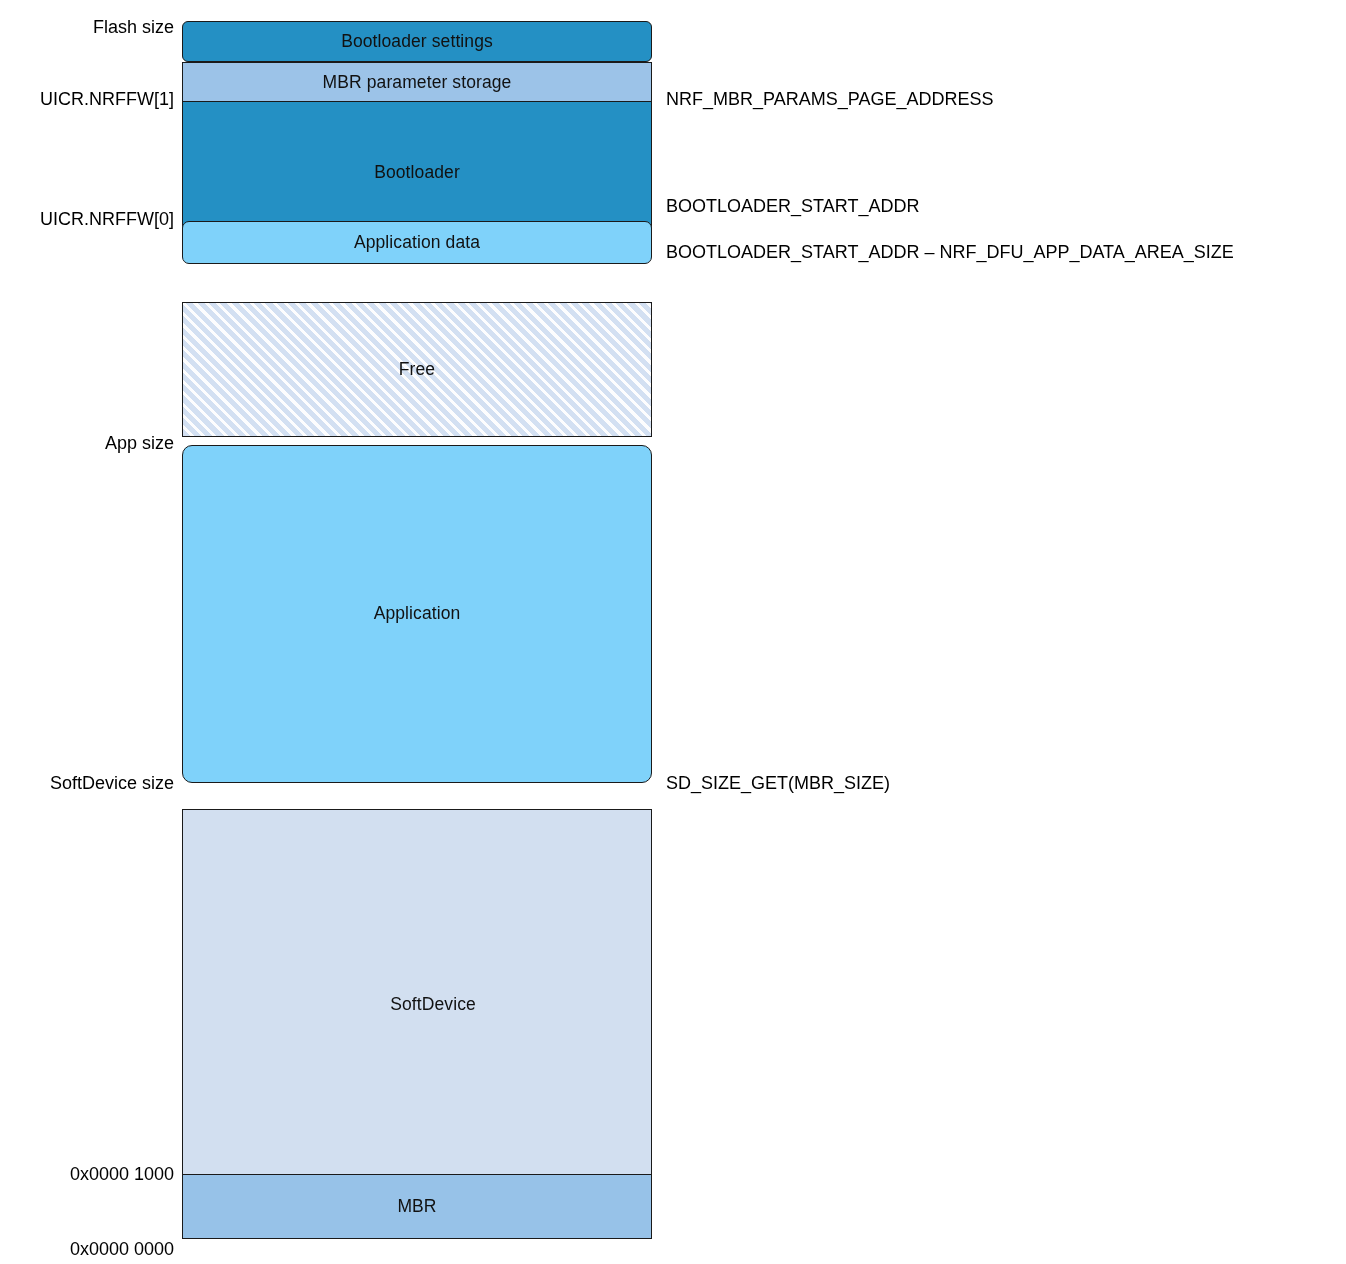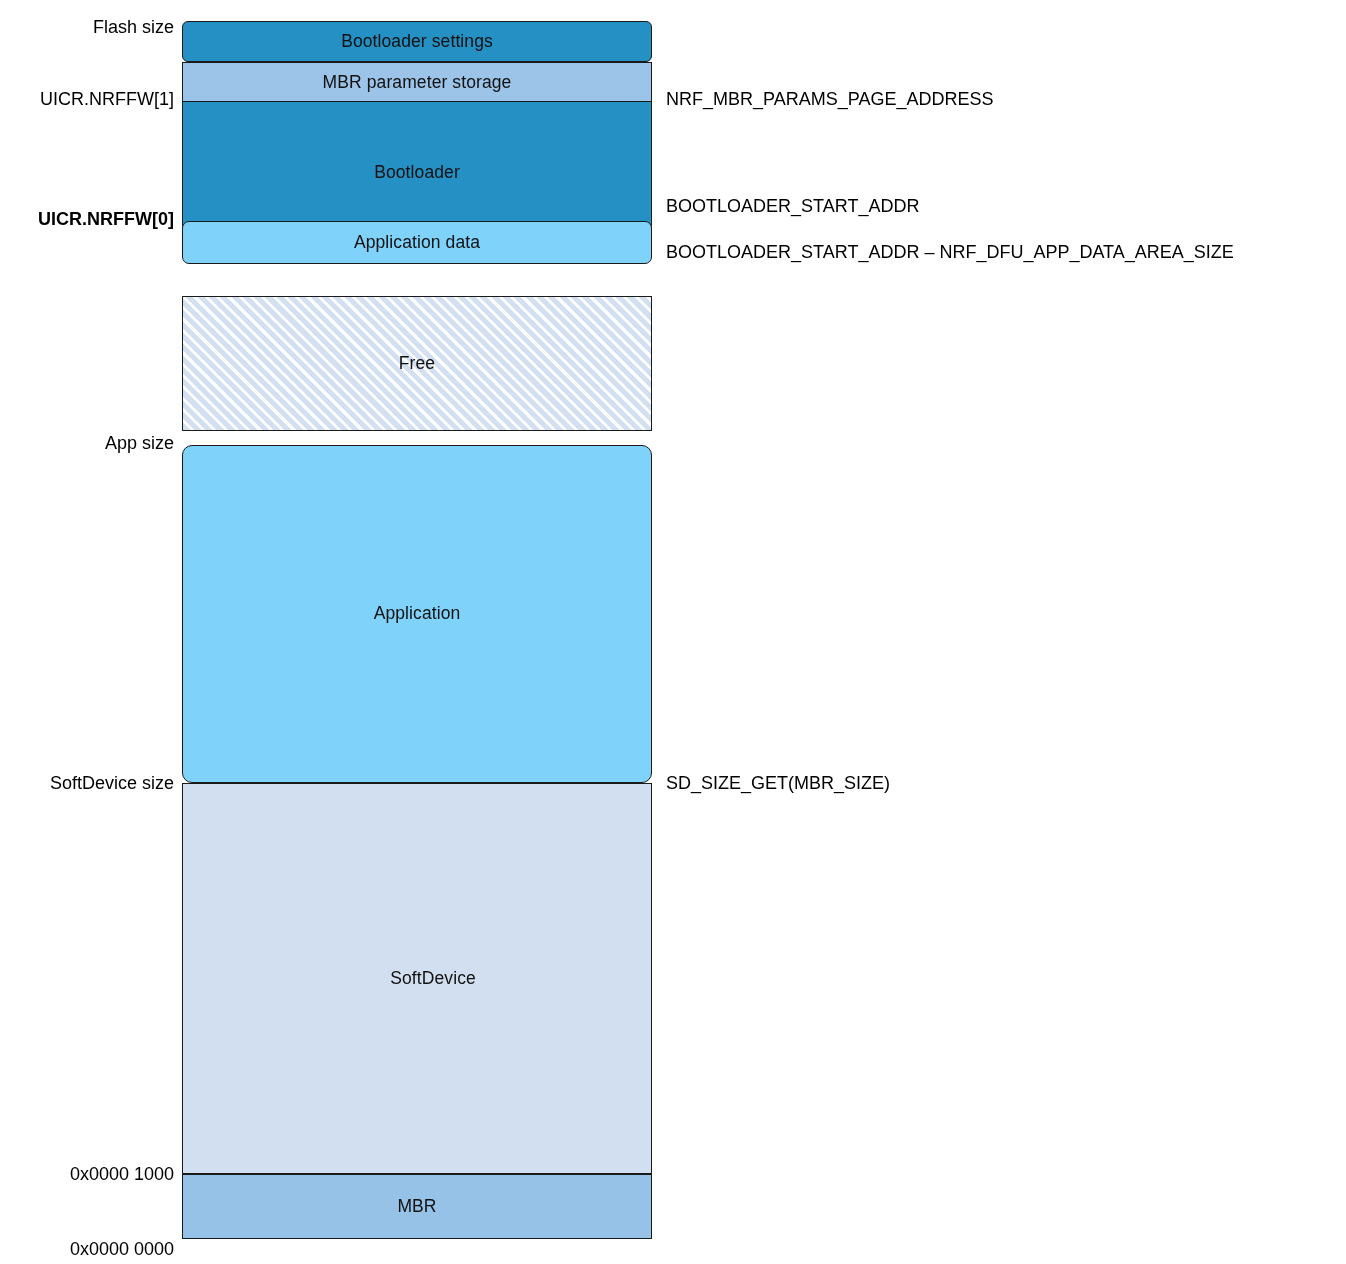--- a/index.html
+++ b/index.html
@@ -101,47 +101,47 @@
     </div>
 
     <div class="block" style="top: 80px; height: 144px; background-color: rgb(36, 144, 196); border-color: rgb(26, 26, 26);">
       <span class="block-label">Bootloader</span>
     </div>
 
     <div class="block" style="top: 200px; height: 43px; background-color: rgb(127, 210, 250); border-color: rgb(26, 26, 26); border-radius: 7px;">
       <span class="block-label">Application data</span>
     </div>
 
-    <div class="block hatched" style="top: 237px; height: 135px; border-color: rgb(26, 26, 26); margin-top: 37px;">
+    <div class="block hatched" style="top: 243px; height: 135px; border-color: rgb(26, 26, 26); margin-top: 37px;">
       <span class="block-label">Free</span>
     </div>
 
     <div class="block" style="top: 424px; height: 338px; background-color: rgb(127, 210, 250); border-color: rgb(26, 26, 26); border-radius: 10px;">
       <span class="block-label">Application</span>
     </div>
 
-    <div class="block" style="top: 762px; height: 391px; background-color: rgb(210, 223, 240); border-color: rgb(26, 26, 26); padding-left: 32px;">
+    <div class="block" style="top: 788px; height: 391px; background-color: rgb(210, 223, 240); border-color: rgb(26, 26, 26); padding-left: 32px;">
       <span class="block-label">SoftDevice</span>
     </div>
 
     <div class="block" style="top: 1153px; height: 65px; background-color: rgb(151, 194, 232); border-color: rgb(26, 26, 26);">
       <span class="block-label">MBR</span>
     </div>
 
   </div>
 
   <div class="side-label left" style="top: 18px;">
     <span>Flash size</span>
   </div>
 
   <div class="side-label left" style="top: 90px;">
     <span>UICR.NRFFW[1]</span>
   </div>
 
-  <div class="side-label left" style="top: 210px; font-weight: bold;">
+  <div class="side-label left" style="top: 210px;">
     <span>UICR.NRFFW[0]</span>
   </div>
 
   <div class="side-label left" style="top: 434px;">
     <span>App size</span>
   </div>
 
   <div class="side-label left" style="top: 774px; margin-left: 24px;">
     <span>SoftDevice size</span>
   </div>

